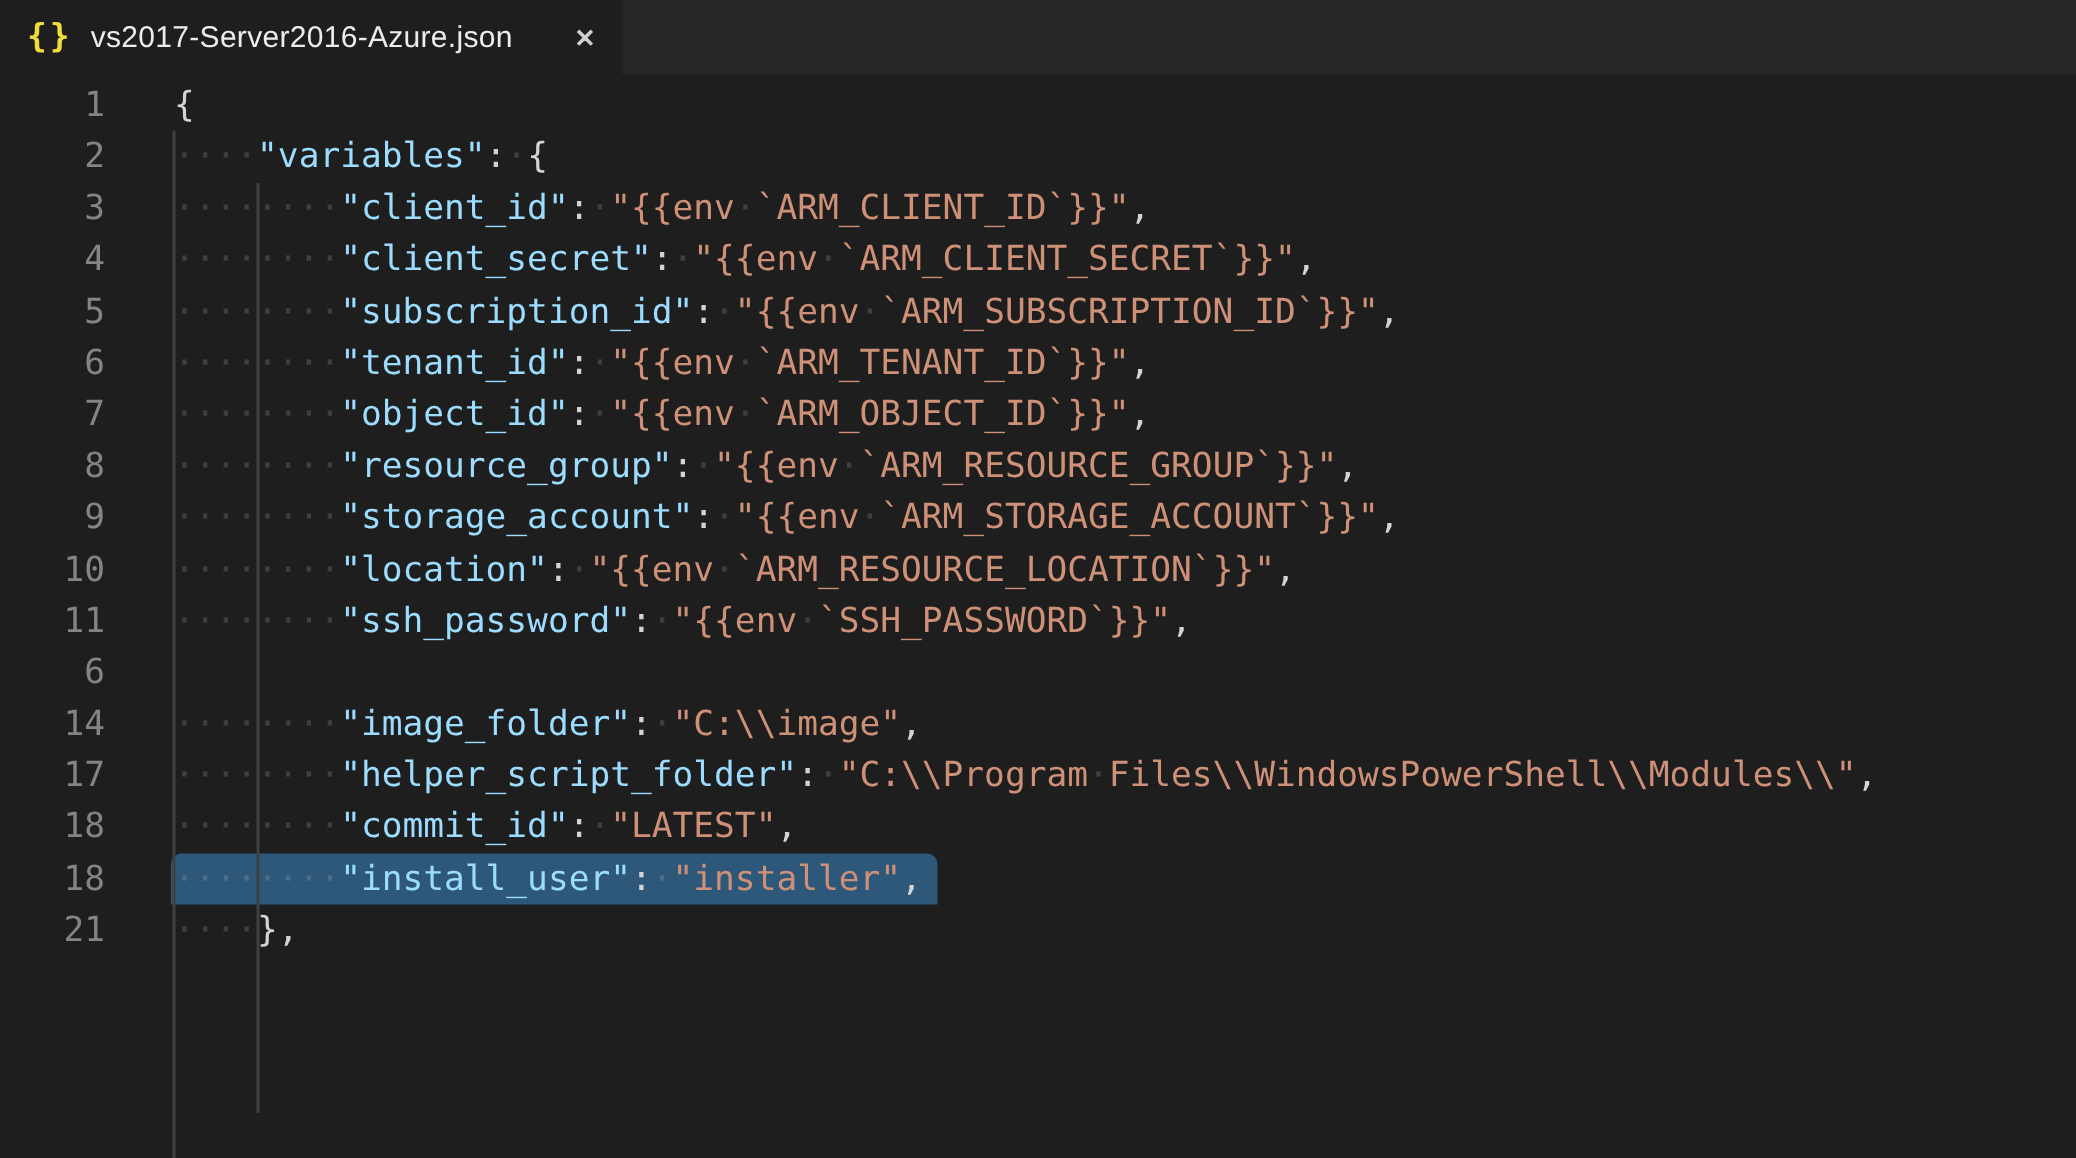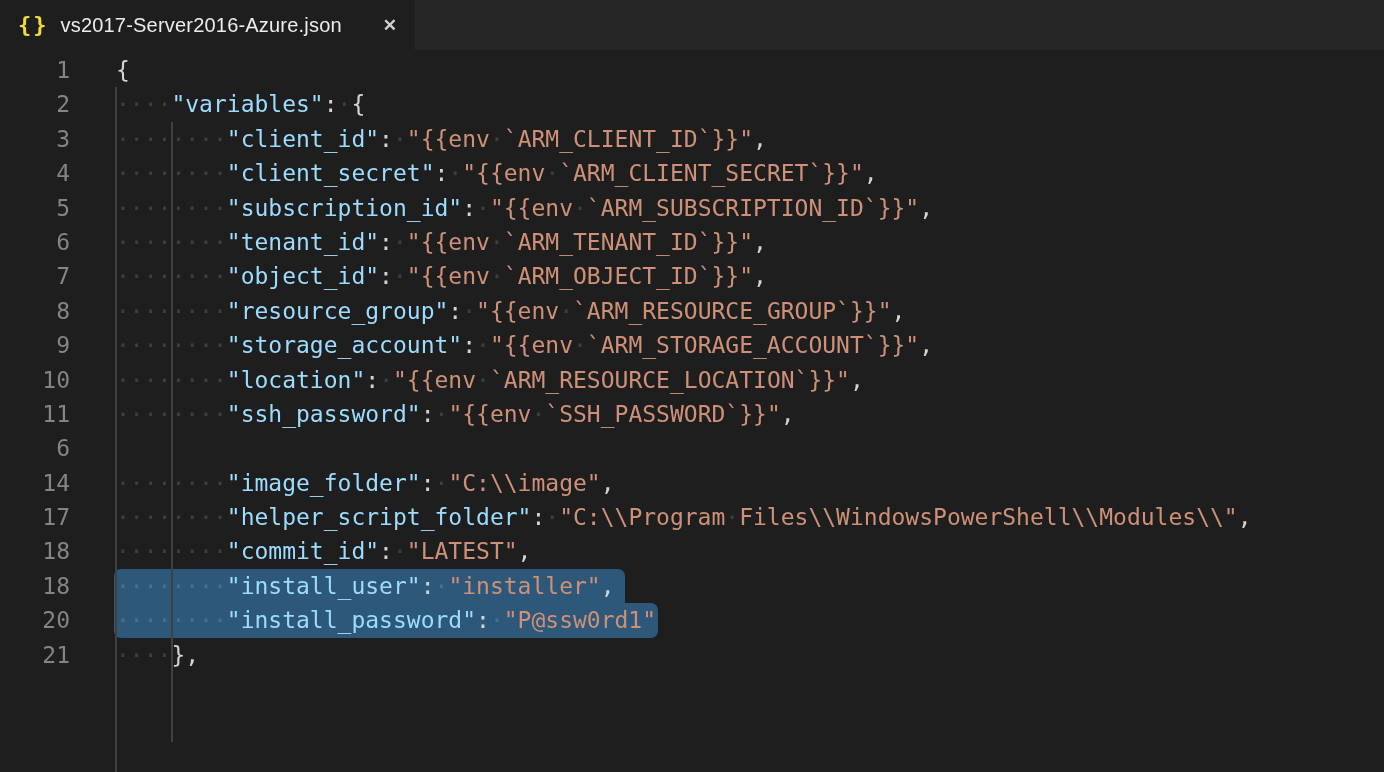--- a/index.html
+++ b/index.html
@@ -146,21 +146,17 @@
       </div>
       <div class="code-line">
         <div class="lnum">18</div>
         <div class="ltext"><span class="tk-w">········</span><span class="tk-k">"commit_id"</span><span class="tk-p">:</span><span class="tk-w">·</span><span class="tk-s">"LATEST"</span><span class="tk-p">,</span></div>
       </div>
       <div class="code-line">
         <div class="lnum">18</div>
         <div class="ltext"><span class="sel sel-top" style="padding-right: 10px;"><span class="tk-w">········</span><span class="tk-k">"install_user"</span><span class="tk-p">:</span><span class="tk-w">·</span><span class="tk-s">"installer"</span><span class="tk-p">,</span></span></div>
       </div>
       <div class="code-line">
-        <div class="lnum">20</div>
-        <div class="ltext"><span class="sel sel-bottom" style="padding-right: 2px;"><span class="tk-w">········</span><span class="tk-k">"install_password"</span><span class="tk-p">:</span><span class="tk-w">·</span><span class="tk-s">"P@ssw0rd1"</span></span></div>
-      </div>
-      <div class="code-line">
         <div class="lnum">21</div>
         <div class="ltext"><span class="tk-w">····</span><span class="tk-p">},</span></div>
       </div>
     </div>
 </div>
 
 </body></html>

